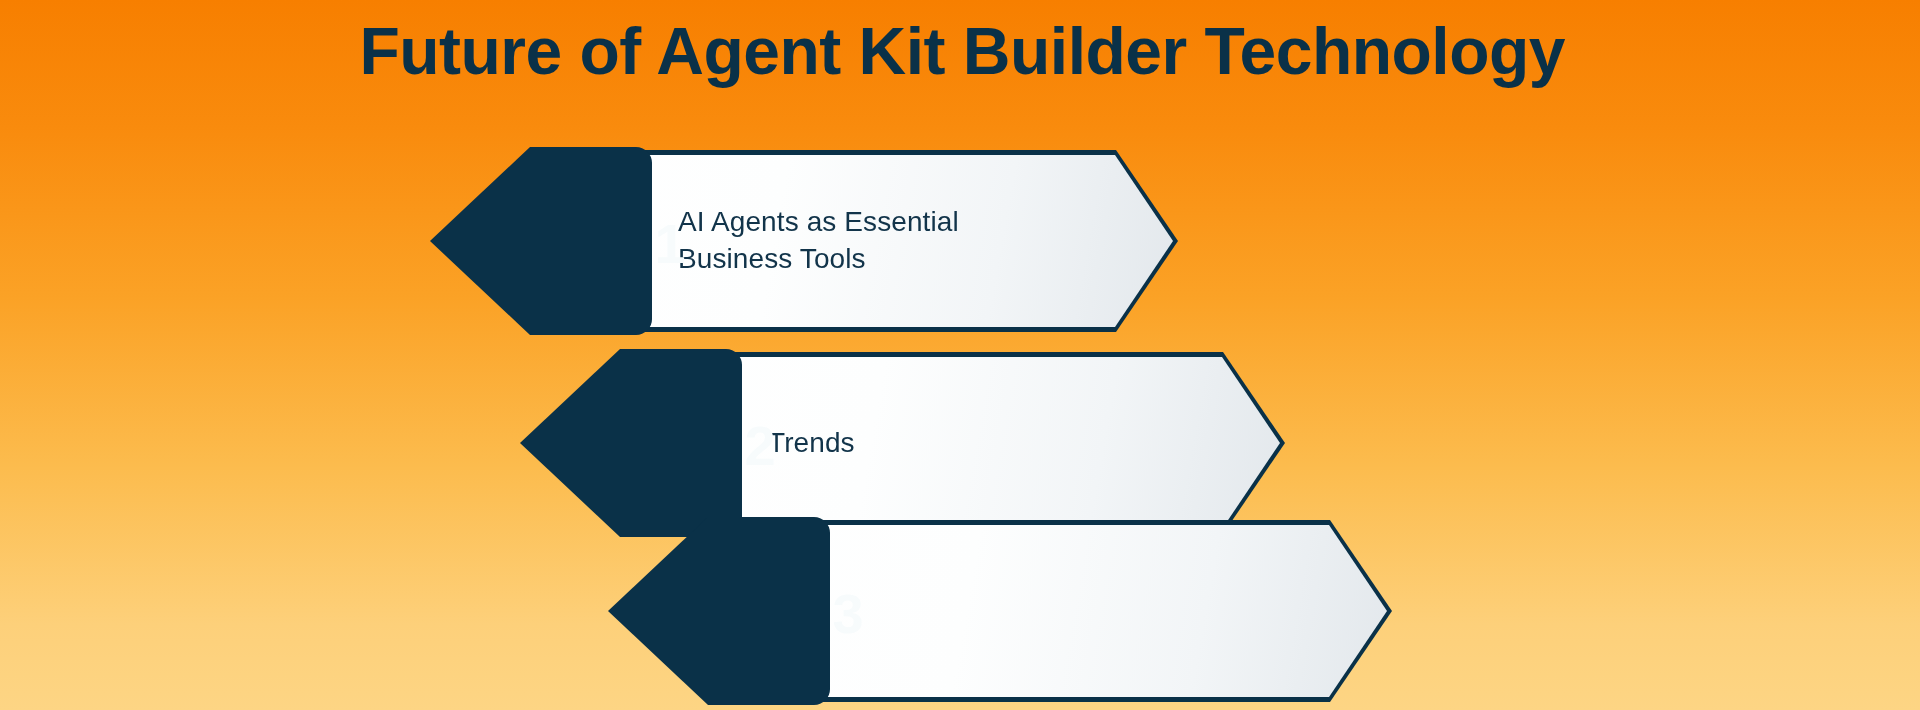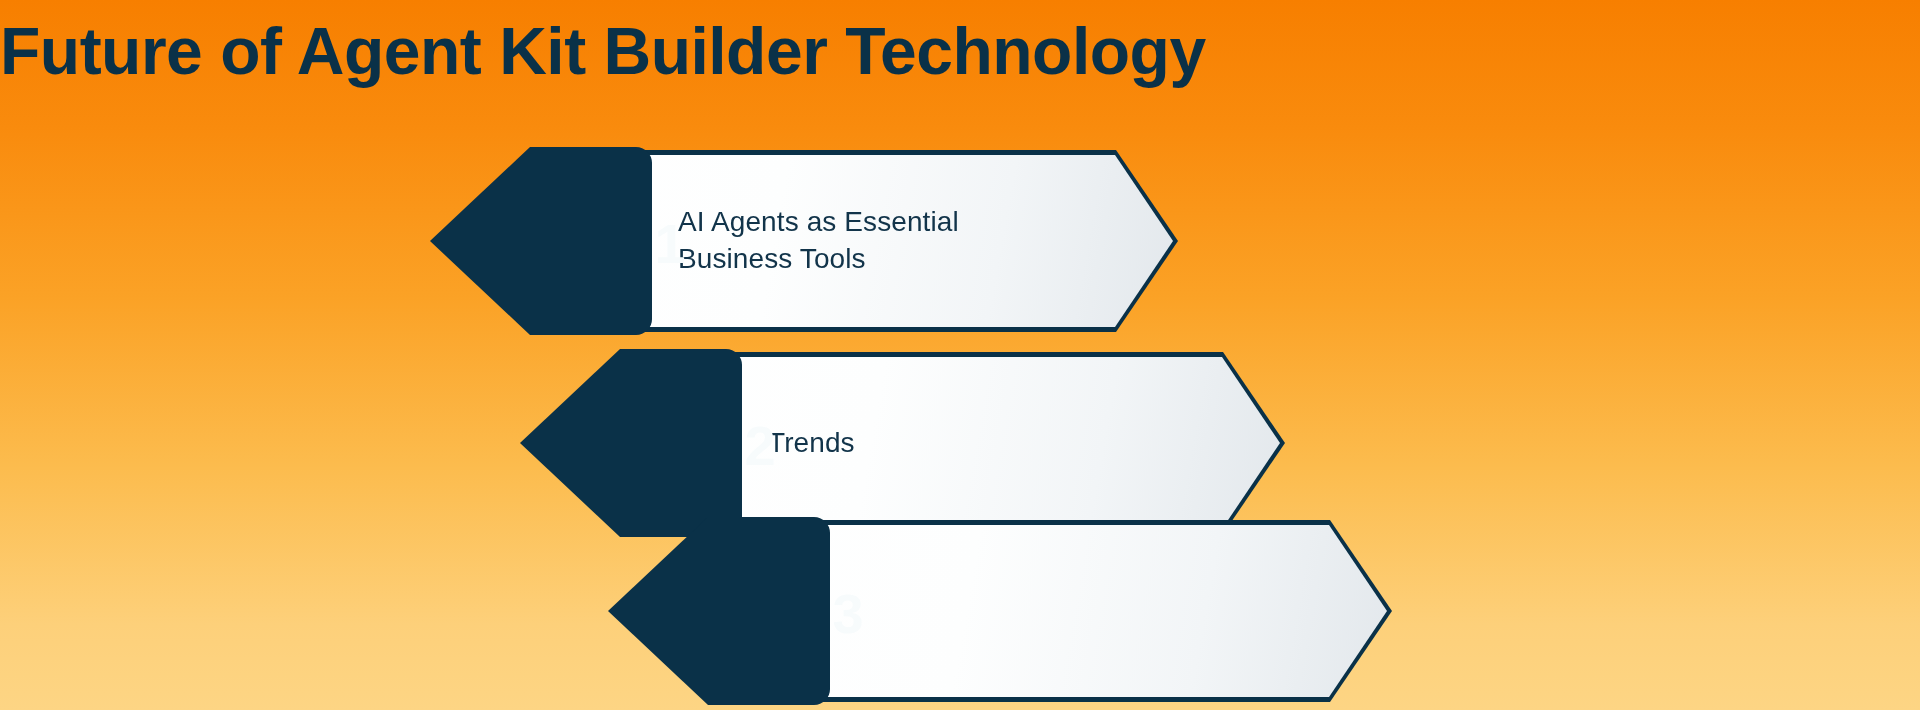--- a/index.html
+++ b/index.html
@@ -22,21 +22,21 @@
         #FDD584 100%);
     position: relative;
   }
 
   
   .title-wrap {
     position: absolute;
     top: 14px;
     left: 0;
     width: 1565px;
-    text-align: left;
+    text-align: right;
     pointer-events: none;
   }
   .title {
     font-family: "Liberation Sans", sans-serif;
     font-size: 66px;
     font-weight: 700;
     letter-spacing: -0.5px;
     color: #0A3148;
     line-height: 1.15;
     white-space: nowrap;

